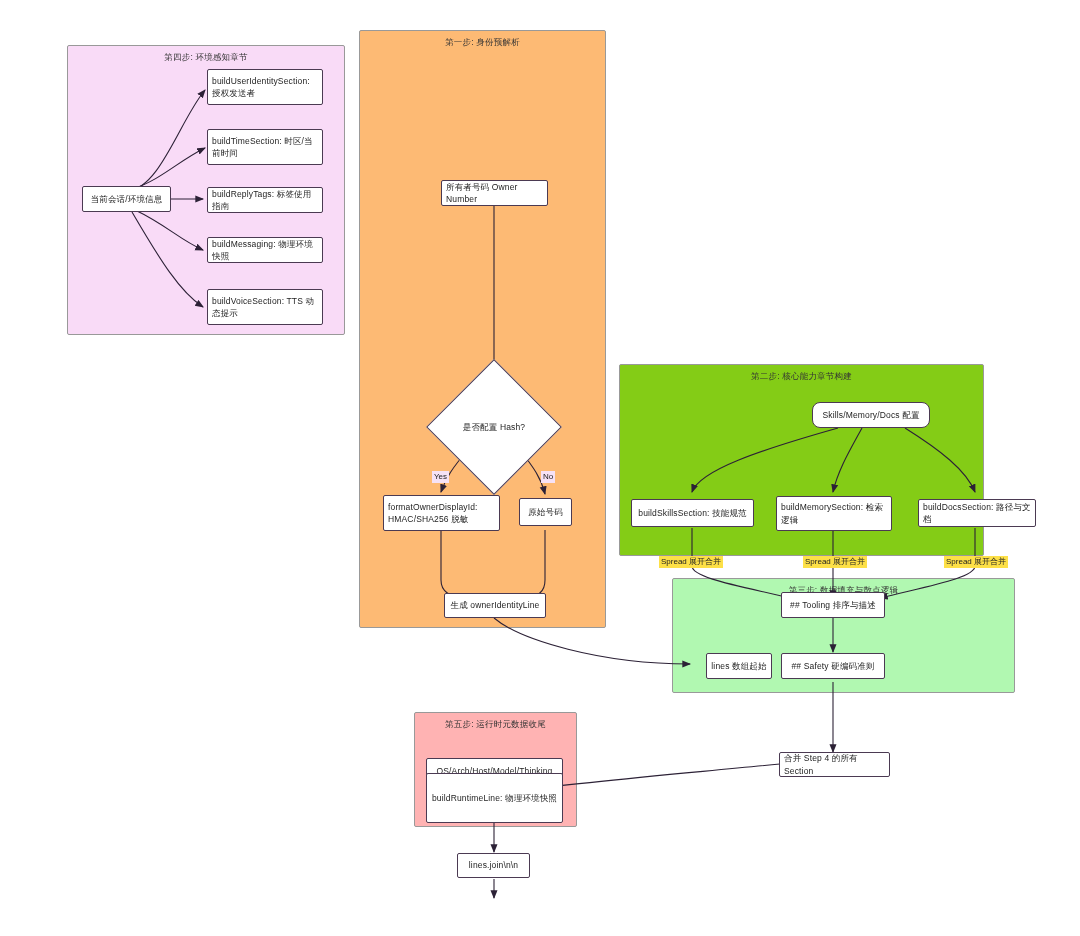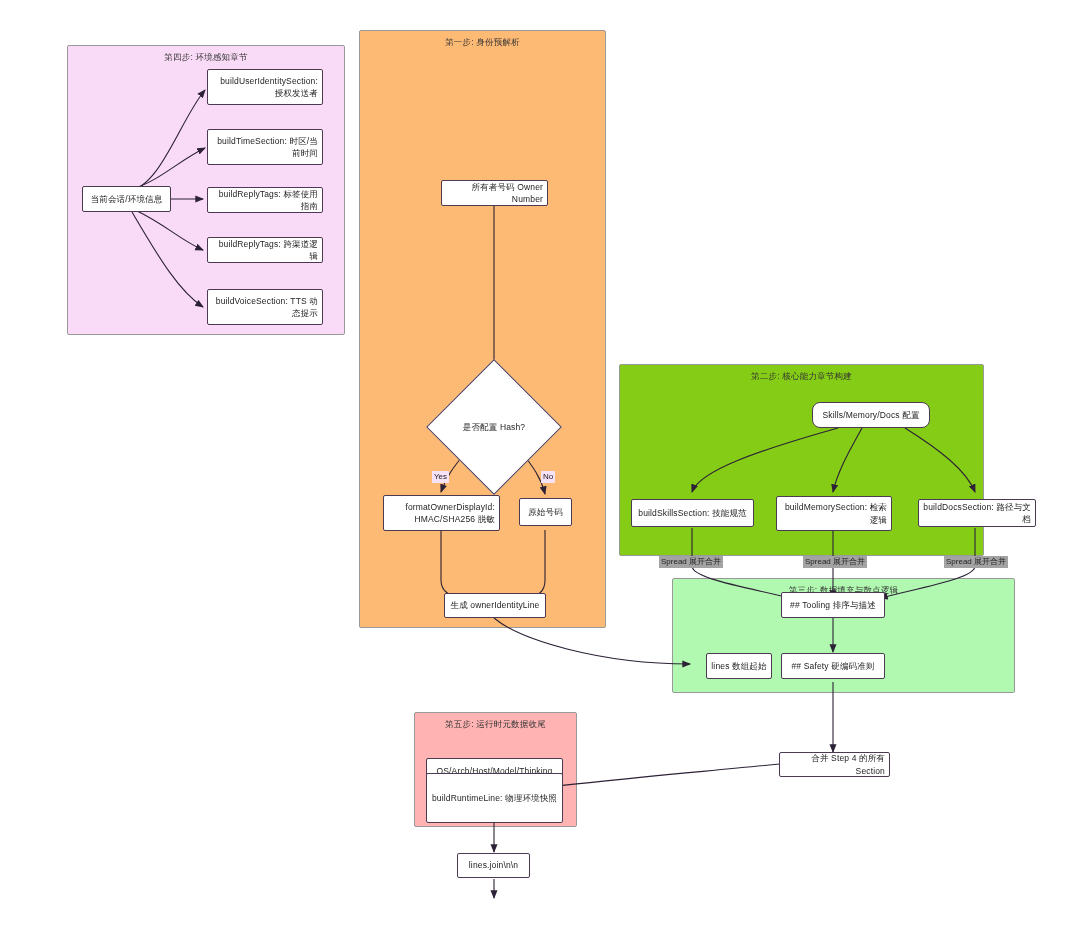--- a/index.html
+++ b/index.html
@@ -43,21 +43,21 @@
   }
   .node {
     position: absolute;
     box-sizing: border-box;
     background: #ffffff;
     border: 1px solid #4b3a52;
     border-radius: 2px;
     display: flex;
     align-items: center;
     justify-content: center;
-    text-align: right;
+    text-align: left;
     font-size: 8.5px;
     line-height: 1.45;
     color: #1d1d1d;
     padding: 2px 4px;
     letter-spacing: 0.15px;
   }
   .node.diamond {
     background: transparent;
     border: none;
   }
@@ -76,21 +76,21 @@
     z-index: 2;
     font-size: 8.5px;
   }
   .node.doubled {
     border: 1px solid #222222;
     box-shadow: inset 0 0 0 2px #ffffff, inset 0 0 0 3px #222222;
     padding: 5px 8px;
   }
   .edge-label {
     position: absolute;
-    background: #a3a3a3;
+    background: #fde047;
     font-size: 8px;
     color: #222222;
     padding: 1px 2px;
     white-space: nowrap;
     line-height: 1.2;
   }
   .edge-label.plain {
     background: #f6e2f6;
   }
 </style>
@@ -164,21 +164,21 @@
   </svg>
 
   <div class="node" style="left:82px; top:186px; width:89px; height:26px;">当前会话/环境信息</div>
 
   <div class="node" style="left:207px; top:69px; width:116px; height:36px;">buildUserIdentitySection: 授权发送者</div>
 
   <div class="node" style="left:207px; top:129px; width:116px; height:36px;">buildTimeSection: 时区/当前时间</div>
 
   <div class="node" style="left:207px; top:187px; width:116px; height:26px;">buildReplyTags: 标签使用指南</div>
 
-  <div class="node" style="left:207px; top:237px; width:116px; height:26px;">buildReplyTags: 跨渠道逻辑</div>
+  <div class="node" style="left:207px; top:237px; width:116px; height:26px;">buildMessaging: 物理环境快照</div>
 
   <div class="node" style="left:207px; top:289px; width:116px; height:36px;">buildVoiceSection: TTS 动态提示</div>
 
   <div class="node" style="left:441px; top:180px; width:107px; height:26px;">所有者号码 Owner Number</div>
 
   <div class="node diamond" style="left:446px; top:379px; width:96px; height:96px;">
     <div class="diamond-shape"></div>
     <div class="diamond-label">是否配置 Hash?</div>
   </div>
 

